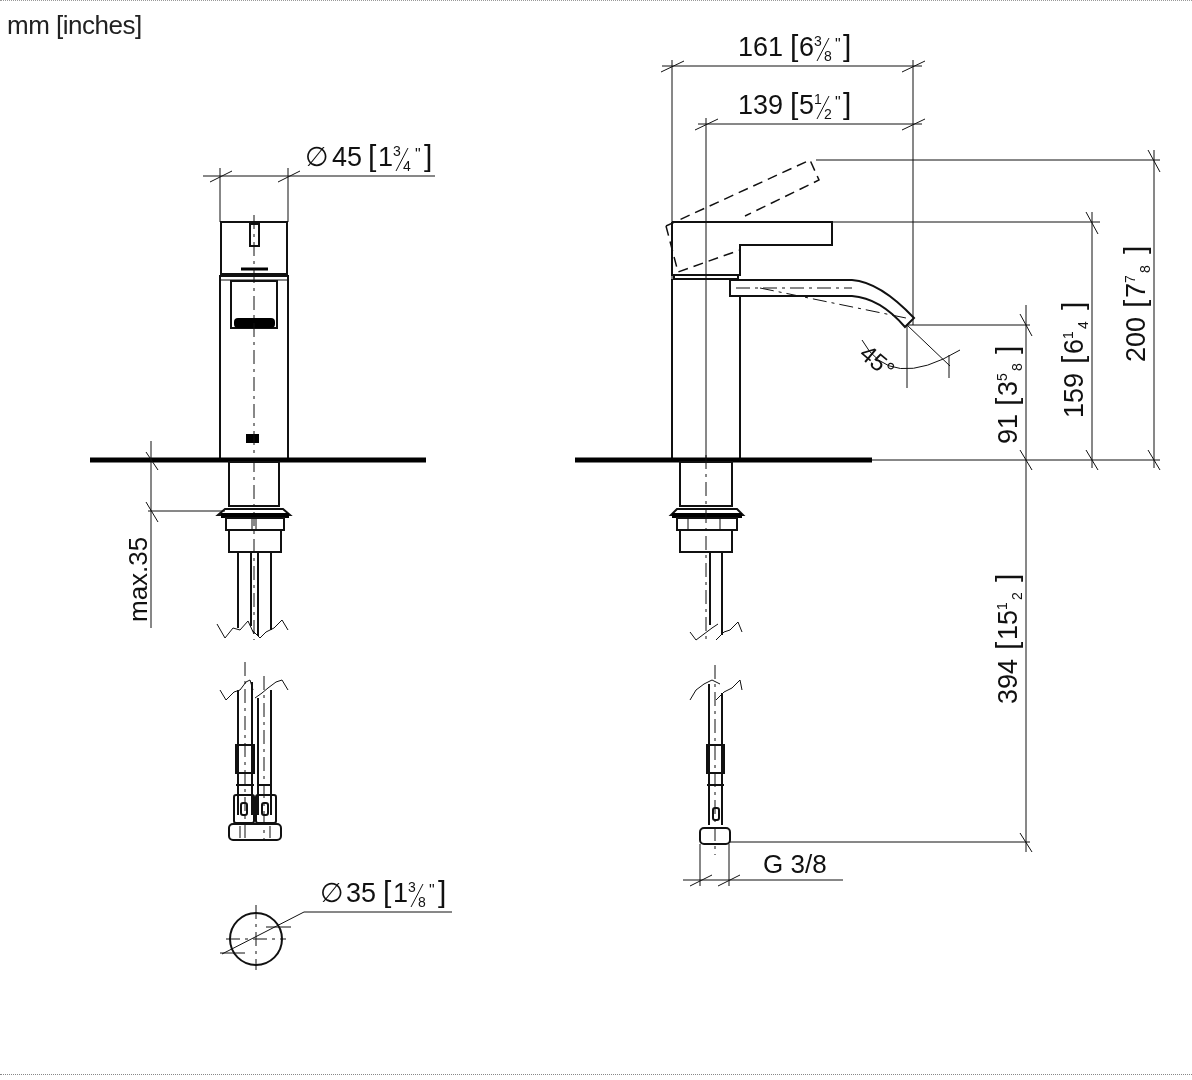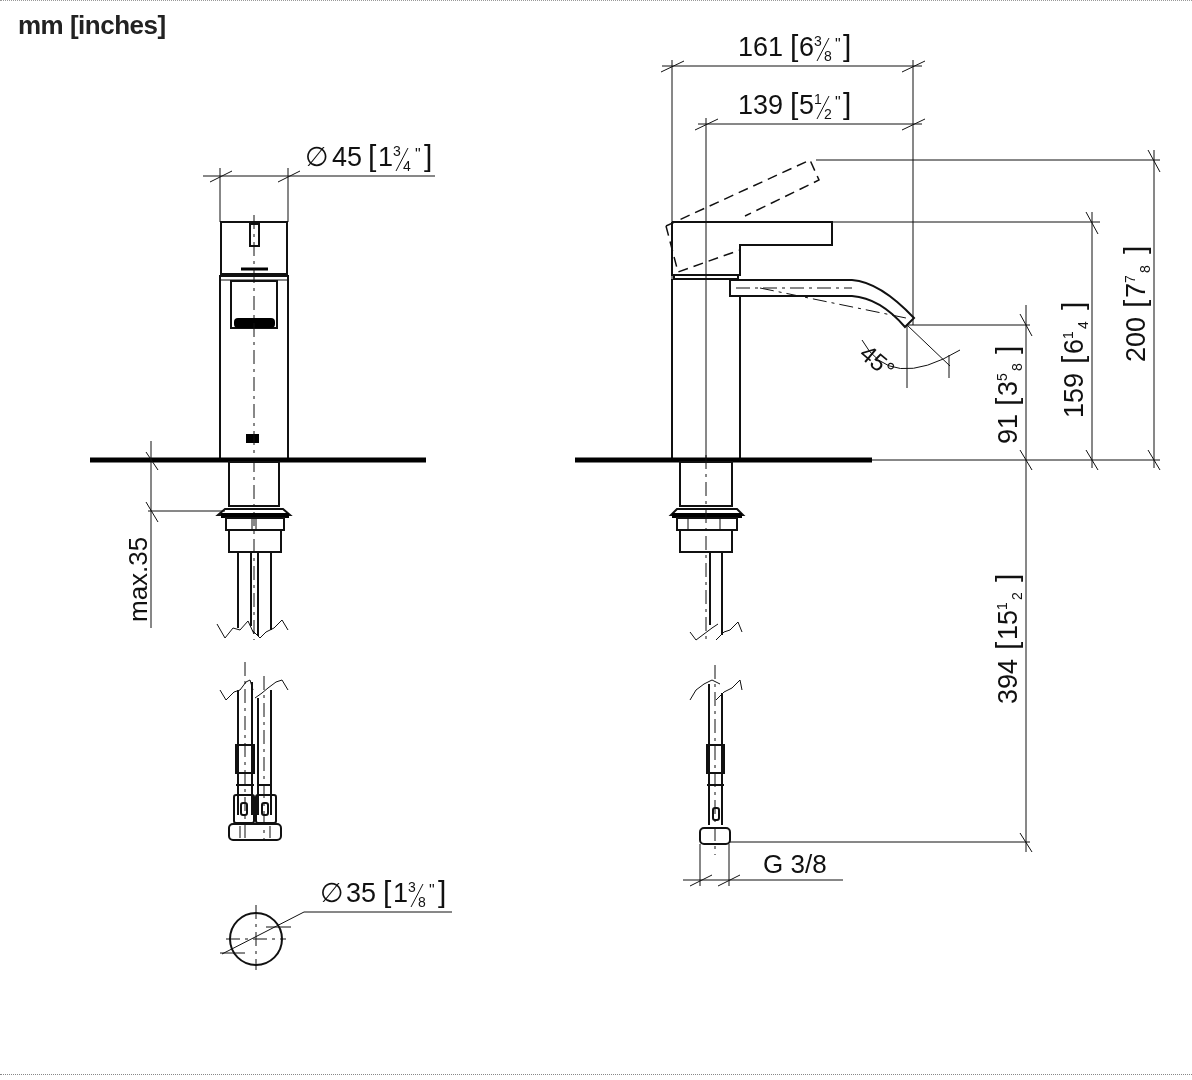--- a/index.html
+++ b/index.html
@@ -1,20 +1,20 @@
 <!DOCTYPE html>
 <html><head>
 <meta charset="utf-8">
 <style>
   html, body { margin:0; padding:0; background:#ffffff; }
   body { width:1192px; height:1080px; position:relative; overflow:hidden;
          font-family:"Liberation Sans", "DejaVu Sans", sans-serif; color:#111; }
   .dotted-top { position:absolute; left:0; top:0; width:1192px; height:0; border-top:1px dotted #999; }
   .dotted-bottom { position:absolute; left:0; top:1074px; width:1192px; height:0; border-top:1px dotted #888; }
-  .units { position:absolute; left:18px; top:10px; font-size:26px; font-weight:700; letter-spacing:-0.5px; color:#222; }
+  .units { position:absolute; left:7px; top:10px; font-size:26px; font-weight:400; letter-spacing:-0.5px; color:#222; }
   svg { position:absolute; left:0; top:0; }
   .dimtext { font-family:"Liberation Sans", "DejaVu Sans", sans-serif; fill:#111; }
 </style>
 </head>
 <body>
 
 <div class="dotted-top"></div>
 <div class="units">mm [inches]</div>
 
 <svg width="1192" height="1080" viewBox="0 0 1192 1080" xmlns="http://www.w3.org/2000/svg">

